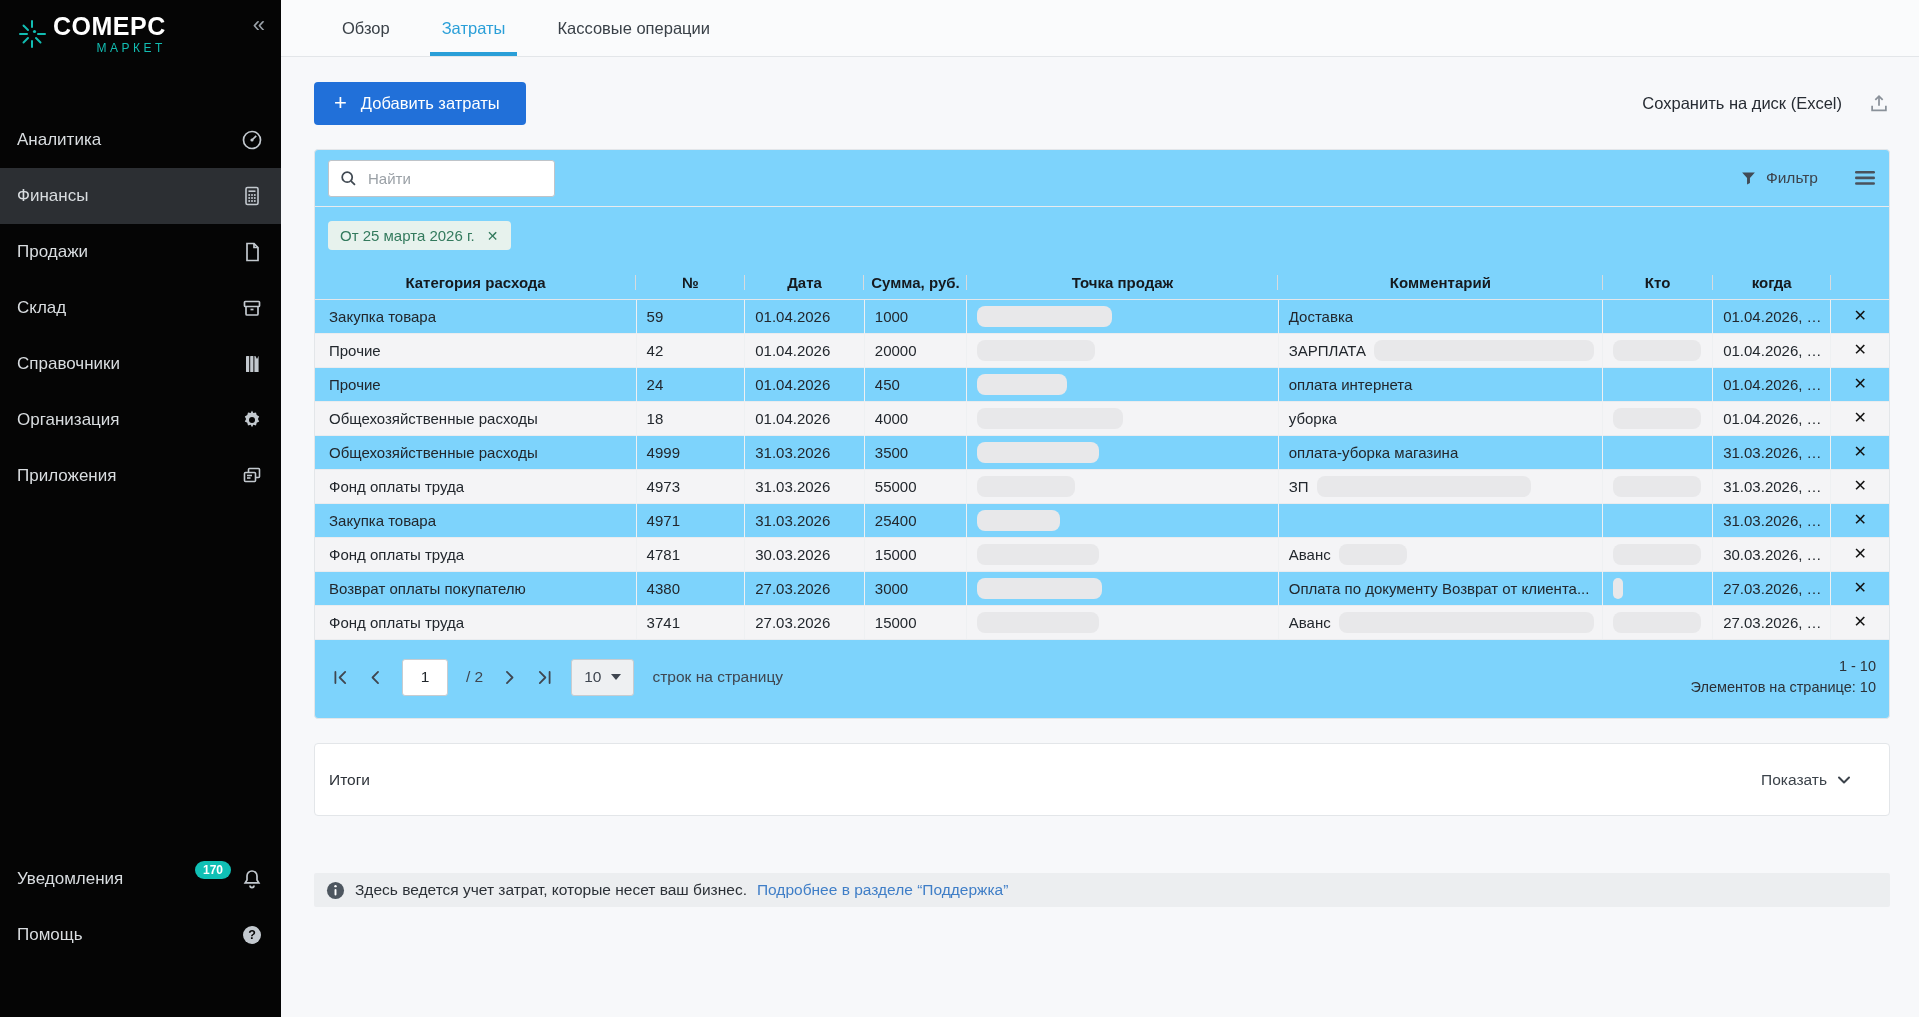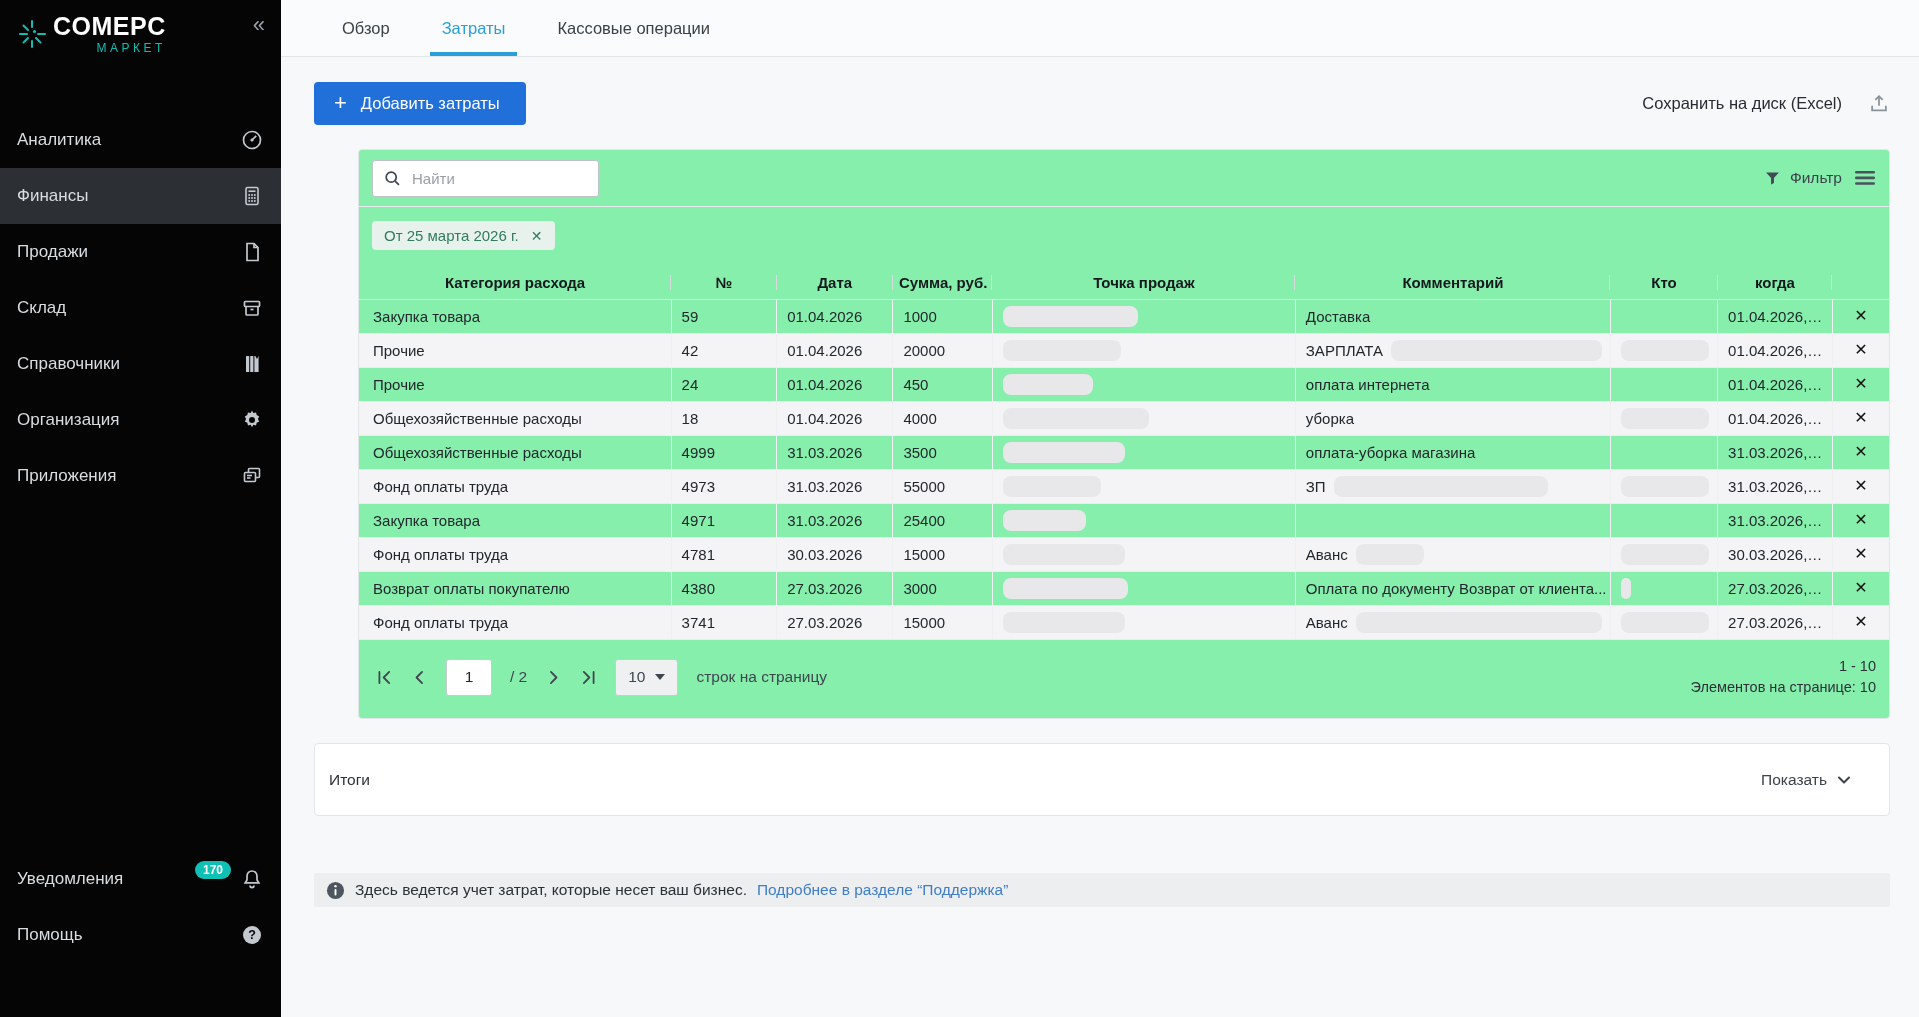--- a/index.html
+++ b/index.html
@@ -55,34 +55,34 @@
   .toolbar-row { display:flex; justify-content:space-between; align-items:center; margin-bottom:24px; }
   .add-btn {
     background:#2170d9; color:#fff; border:none; border-radius:4px;
     height:43px; padding:0 26px 0 20px; font-size:16.5px; cursor:pointer;
     display:flex; align-items:center; gap:14px;
     font-family:inherit;
   }
   .add-plus { font-size:22px; font-weight:400; line-height:1; margin-top:-2px; }
   .export-link { display:flex; align-items:center; gap:26px; color:#272c33; font-size:16.5px; cursor:pointer; }
   
-  .panel { background:#86efac; border:1px solid #e3e6e9; border-radius:4px;margin-left:44px; }
+  .panel { background:#7dd3fc; border:1px solid #e3e6e9; border-radius:4px; }
   .search-row {
     display:flex; justify-content:space-between; align-items:center;
     padding:10px 13px; border-bottom:1px solid #e9ebee; height:57px;
   }
   .search-box {
     display:flex; align-items:center; gap:8px; width:227px; height:37px;
     border:1px solid #bfc4c9; border-radius:3px; background:#fff; padding:0 10px;
   }
   .search-box input {
     border:none; outline:none; flex:1; font-size:15px; font-family:inherit; color:#21262c; min-width:0;
   }
   .search-box input::placeholder { color:#9aa0a6; }
-  .filter-group { display:flex; align-items:center; gap:2px; color:#3c434c; font-size:15.5px; }
+  .filter-group { display:flex; align-items:center; gap:26px; color:#3c434c; font-size:15.5px; }
   .filter-group .ham { margin-left:10px; cursor:pointer; display:flex; }
   .filter-btn { display:flex; align-items:center; gap:9px; cursor:pointer; }
   .chip-row { padding:14px 13px 16px 13px; }
   .chip {
     display:inline-flex; align-items:center; gap:12px; background:#e7f2ed; color:#337a5d;
     font-size:15px; border-radius:4px; padding:6px 12px;
   }
   .chip-x { font-weight:bold; cursor:pointer; font-size:14px; }
   
   table.grid { width:100%; border-collapse:collapse; table-layout:fixed; font-size:15px; }

